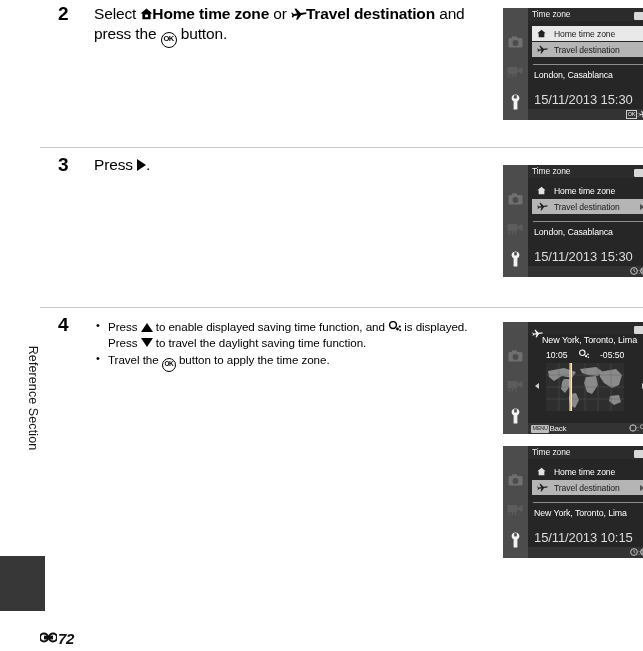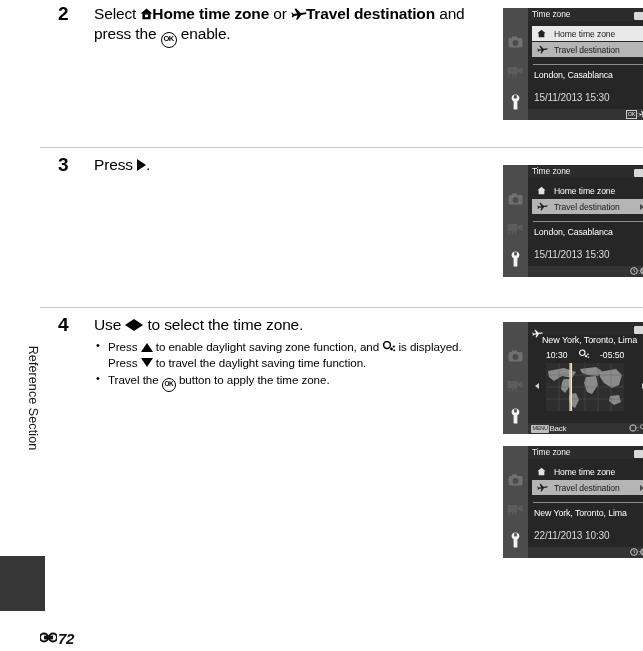--- a/index.html
+++ b/index.html
@@ -114,21 +114,21 @@
   .menurow.sel-grey{background:#b5b5b5;color:#1a1a1a;}
   .menurow .mi{position:absolute;left:5px;top:3px;}
   .menurow .mlabel{position:absolute;left:22px;top:3px;}
   .menurow .marrow{
     position:absolute;right:3px;top:5px;width:0;height:0;
     border-left:4px solid #4a4a4a;border-top:3px solid transparent;
     border-bottom:3px solid transparent;
   }
   .divline{position:absolute;left:5px;right:5px;height:1px;background:#8d8d8d;}
   .citytxt{position:absolute;left:6px;color:#fff;font-size:8.8px;letter-spacing:-.1px;}
-  .datetxt{position:absolute;left:6px;color:#dcdcdc;font-size:10px;letter-spacing:-.1px;}
+  .datetxt{position:absolute;left:6px;color:#dcdcdc;font-size:13px;letter-spacing:-.1px;}
   .botbar{
     position:absolute;left:0;right:0;bottom:0;height:11px;background:#333;
   }
   .botbar .br{
     position:absolute;right:3px;top:1px;font-size:7.5px;color:#cfcfcf;
     letter-spacing:-.2px;
   }
   .botbar .bl{
     position:absolute;left:3px;top:1px;font-size:8px;color:#efefef;
     letter-spacing:-.2px;
@@ -187,37 +187,36 @@
 <div class="hr" style="top:307px;"></div>
 
 <div class="step" style="top:4px;">
   <div class="step-num">2</div>
   <div class="step-body">
     <div class="step-head"><span class="reg">Select </span><span class="g g-home"><svg width="13" height="12" viewBox="0 0 13 12">
             <path d="M6.5 0.6 L12.4 5.6 L10.6 5.6 L10.6 11.3 L2.4 11.3 L2.4 5.6 L0.6 5.6 Z" fill="#000"></path>
             <rect x="5.1" y="6.6" width="2.8" height="2.6" fill="#fff"></rect>
           </svg></span><span>Home time zone</span><span class="reg"> or </span><span class="g g-plane"><svg width="16" height="12" viewBox="0 0 16 12">
             <path d="M15.2 4.3 L9.6 4.9 L5.2 0.4 L3.5 0.7 L6.0 5.5 L2.6 6.1 L1.0 4.4 L0.2 4.7 L1.4 7.0 L0.7 9.2 L1.6 9.4 L3.3 7.9 L6.6 7.4 L5.1 11.5 L6.7 11.7 L10.2 6.9 L15.4 5.9 Z" fill="#000"></path>
-          </svg></span><span>Travel destination</span><span class="reg"> and press the </span><span class="g-ok">OK</span><span class="reg"> enable.</span></div>
+          </svg></span><span>Travel destination</span><span class="reg"> and press the </span><span class="g-ok">OK</span><span class="reg"> button.</span></div>
   </div>
 </div>
 
 <div class="step" style="top:155px;">
   <div class="step-num">3</div>
   <div class="step-body">
     <div class="step-head"><span class="reg">Press </span><span class="g-tri-r"></span><span class="reg">.</span></div>
   </div>
 </div>
 
 <div class="step" style="top:315px;">
   <div class="step-num">4</div>
   <div class="step-body">
-    <div class="step-head"><span class="reg">Use </span><span class="g-tri-l"></span><span class="g-tri-r"></span><span class="reg"> to select the time zone.</span></div>
     <ul class="bul">
-      <li><span>Press </span><span class="g-tri-u"></span><span> to enable daylight saving zone function, and </span><span class="g g-dst"><svg width="14" height="12" viewBox="0 0 14 12">
+      <li><span>Press </span><span class="g-tri-u"></span><span> to enable displayed saving time function, and </span><span class="g g-dst"><svg width="14" height="12" viewBox="0 0 14 12">
               <circle cx="5" cy="4" r="3.4" fill="none" stroke="#000" stroke-width="1.5"></circle>
               <circle cx="9.5" cy="8" r="1.4" fill="#000"></circle>
               <circle cx="11.8" cy="5.6" r="1.1" fill="#000"></circle>
               <circle cx="12.2" cy="9.3" r="1" fill="#000"></circle>
             </svg></span><span> is displayed. Press </span><span class="g-tri-d"></span><span> to travel the daylight saving time function.</span></li>
       <li><span>Travel the </span><span class="g-ok" style="width:12px;height:12px;line-height:9.5px;font-size:6.5px;border-width:1.4px;">OK</span><span> button to apply the time zone.</span></li>
     </ul>
   </div>
 </div>
 
@@ -357,21 +356,21 @@
   </div>
   <div class="cam-main">
     <div class="map-top">
       <span style="position:absolute;left:4px;top:2px;"><svg width="11" height="9" viewBox="0 0 16 12">
             <path d="M15.2 4.3 L9.6 4.9 L5.2 0.4 L3.5 0.7 L6.0 5.5 L2.6 6.1 L1.0 4.4 L0.2 4.7 L1.4 7.0 L0.7 9.2 L1.6 9.4 L3.3 7.9 L6.6 7.4 L5.1 11.5 L6.7 11.7 L10.2 6.9 L15.4 5.9 Z" fill="#f0f0f0"></path>
           </svg></span>
       <div class="batt"></div>
     </div>
     <div class="map-city">New York, Toronto, Lima</div>
     <div class="map-time">
-      <span class="t1">10:30</span>
+      <span class="t1">10:05</span>
       <span class="t2"><svg width="12" height="11" viewBox="0 0 14 12">
             <circle cx="5" cy="4" r="3.2" fill="none" stroke="#fff" stroke-width="1.3"></circle>
             <circle cx="9.4" cy="8" r="1.3" fill="#fff"></circle>
             <circle cx="11.6" cy="5.7" r="1" fill="#fff"></circle>
             <circle cx="12.1" cy="9.3" r="0.9" fill="#fff"></circle>
           </svg></span>
       <span class="t3">-05:50</span>
     </div>
     <div class="mapimg">
       <svg width="78" height="48" viewBox="0 0 78 48">
@@ -447,21 +446,21 @@
     </div>
     <div class="menurow sel-grey" style="top:34px;">
       <span class="mi"><svg width="11" height="9" viewBox="0 0 16 12">
             <path d="M15.2 4.3 L9.6 4.9 L5.2 0.4 L3.5 0.7 L6.0 5.5 L2.6 6.1 L1.0 4.4 L0.2 4.7 L1.4 7.0 L0.7 9.2 L1.6 9.4 L3.3 7.9 L6.6 7.4 L5.1 11.5 L6.7 11.7 L10.2 6.9 L15.4 5.9 Z" fill="#222"></path>
           </svg></span>
       <span class="mlabel">Travel destination</span>
       <span class="marrow"></span>
     </div>
     <div class="divline" style="top:56px;"></div>
     <div class="citytxt" style="top:62px;">New York, Toronto, Lima</div>
-    <div class="datetxt" style="top:84px;">22/11/2013  10:30</div>
+    <div class="datetxt" style="top:84px;">15/11/2013  10:15</div>
     <div class="botbar">
       <div class="br">
         <span><svg width="8" height="8" viewBox="0 0 10 10" style="vertical-align:-1px">
               <circle cx="5" cy="5" r="4.2" fill="none" stroke="#cfcfcf" stroke-width="1.2"></circle>
               <path d="M5 2.6 L5 5 L6.6 6.2" stroke="#cfcfcf" stroke-width="1" fill="none"></path>
             </svg></span><span>:</span><span><svg width="8" height="8" viewBox="0 0 10 10" style="vertical-align:-1px">
               <circle cx="5" cy="5" r="4.2" fill="none" stroke="#cfcfcf" stroke-width="1.2"></circle>
               <path d="M0.9 3.6 H9.1 M0.9 6.4 H9.1 M5 0.8 C3.2 3 3.2 7 5 9.2 C6.8 7 6.8 3 5 0.8" stroke="#cfcfcf" stroke-width="0.9" fill="none"></path>
             </svg></span>
       </div>

